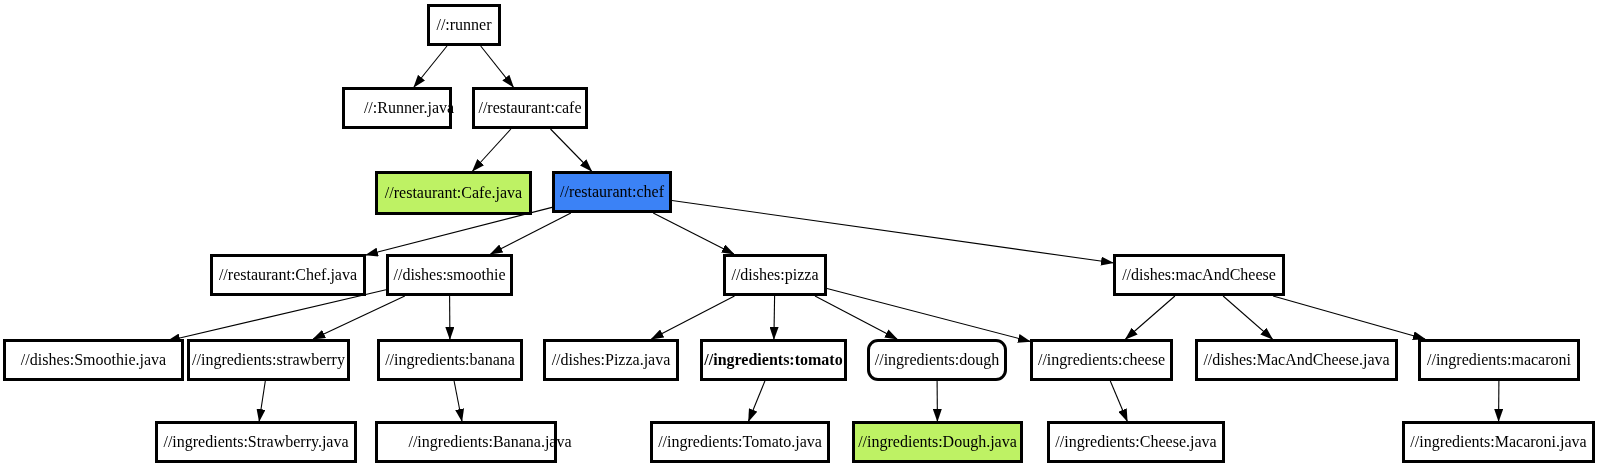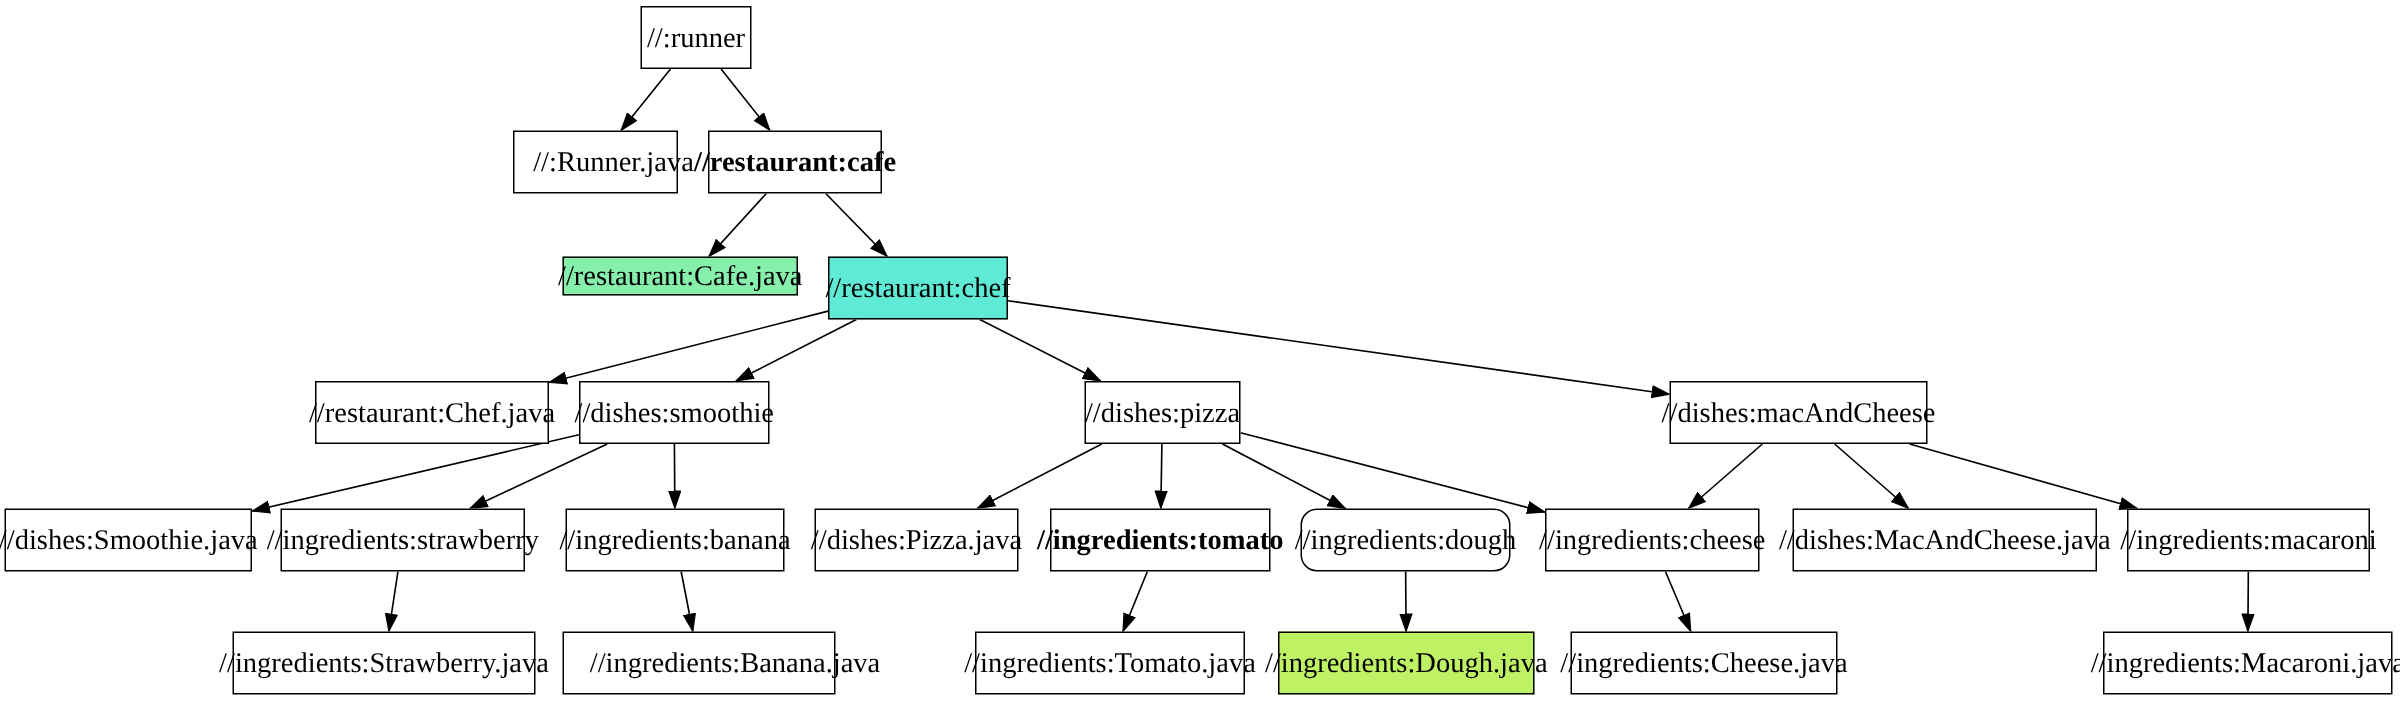--- a/index.html
+++ b/index.html
@@ -20,25 +20,25 @@
     left: 0;
     top: 0;
     width: 1600px;
     height: 468px;
     pointer-events: none;
   }
   .graph-node {
     position: absolute;
     box-sizing: border-box;
     background: #ffffff;
-    border: 1px solid #ef4444;
+    border: 3px solid #ef4444;
     display: flex;
     align-items: center;
     justify-content: center;
-    font-size: 19px;
+    font-size: 16px;
     color: #000000;
     white-space: nowrap;
     line-height: 1;
   }
   .edge-line {
     stroke: #000000;
     stroke-width: 1.1;
     fill: none;
   }
 </style>
@@ -75,28 +75,28 @@
         <line x1="1110.3" y1="381.0" x2="1127.2" y2="421.0" class="edge-line" stroke="#000000" marker-end="url(#arrowhead)"></line>
         <line x1="1174.9" y1="296.0" x2="1125.6" y2="339.0" class="edge-line" stroke="#000000" marker-end="url(#arrowhead)"></line>
         <line x1="1223.1" y1="296.0" x2="1272.4" y2="339.0" class="edge-line" stroke="#000000" marker-end="url(#arrowhead)"></line>
         <line x1="1273.1" y1="296.0" x2="1424.9" y2="339.0" class="edge-line" stroke="#000000" marker-end="url(#arrowhead)"></line>
         <line x1="1498.9" y1="381.0" x2="1498.6" y2="421.0" class="edge-line" stroke="#000000" marker-end="url(#arrowhead)"></line>
       </g>
   </svg>
   <div id="nodes-layer">
       <div class="graph-node" style="left: 427px; top: 4px; width: 74px; height: 42px; background: rgb(255, 255, 255); border-color: rgb(0, 0, 0); color: rgb(0, 0, 0);">//:runner</div>
       <div class="graph-node" style="left: 342px; top: 87px; width: 110px; height: 42px; background: rgb(255, 255, 255); border-color: rgb(0, 0, 0); color: rgb(0, 0, 0); padding-left: 24px;">//:Runner.java</div>
-      <div class="graph-node" style="left: 472px; top: 87px; width: 116px; height: 42px; background: rgb(255, 255, 255); border-color: rgb(0, 0, 0); color: rgb(0, 0, 0); font-weight: bold;">//restaurant:cafe</div>
-      <div class="graph-node" style="left: 375px; top: 171px; width: 157px; height: 26px; background: #86efac; border-color: rgb(0, 0, 0); color: rgb(0, 0, 0);">//restaurant:Cafe.java</div>
-      <div class="graph-node" style="left: 552px; top: 171px; width: 120px; height: 42px; background: #5eead4; border-color: rgb(0, 0, 0); color: rgb(0, 0, 0);">//restaurant:chef</div>
+      <div class="graph-node" style="left: 472px; top: 87px; width: 116px; height: 42px; background: rgb(255, 255, 255); border-color: rgb(0, 0, 0); color: rgb(0, 0, 0);">//restaurant:cafe</div>
+      <div class="graph-node" style="left: 375px; top: 171px; width: 157px; height: 44px; background: #bef264; border-color: rgb(0, 0, 0); color: rgb(0, 0, 0);">//restaurant:Cafe.java</div>
+      <div class="graph-node" style="left: 552px; top: 171px; width: 120px; height: 42px; background: #3b82f6; border-color: rgb(0, 0, 0); color: rgb(0, 0, 0);">//restaurant:chef</div>
       <div class="graph-node" style="left: 210px; top: 254px; width: 156px; height: 42px; background: rgb(255, 255, 255); border-color: rgb(0, 0, 0); color: rgb(0, 0, 0);">//restaurant:Chef.java</div>
       <div class="graph-node" style="left: 386px; top: 254px; width: 127px; height: 42px; background: rgb(255, 255, 255); border-color: rgb(0, 0, 0); color: rgb(0, 0, 0);">//dishes:smoothie</div>
       <div class="graph-node" style="left: 723px; top: 254px; width: 104px; height: 42px; background: rgb(255, 255, 255); border-color: rgb(0, 0, 0); color: rgb(0, 0, 0);">//dishes:pizza</div>
       <div class="graph-node" style="left: 1113px; top: 254px; width: 172px; height: 42px; background: rgb(255, 255, 255); border-color: rgb(0, 0, 0); color: rgb(0, 0, 0);">//dishes:macAndCheese</div>
-      <div class="graph-node" style="left: 3px; top: 339px; width: 165px; height: 42px; background: rgb(255, 255, 255); border-color: rgb(0, 0, 0); color: rgb(0, 0, 0);">//dishes:Smoothie.java</div>
+      <div class="graph-node" style="left: 3px; top: 339px; width: 181px; height: 42px; background: rgb(255, 255, 255); border-color: rgb(0, 0, 0); color: rgb(0, 0, 0);">//dishes:Smoothie.java</div>
       <div class="graph-node" style="left: 187px; top: 339px; width: 163px; height: 42px; background: rgb(255, 255, 255); border-color: rgb(0, 0, 0); color: rgb(0, 0, 0);">//ingredients:strawberry</div>
       <div class="graph-node" style="left: 377px; top: 339px; width: 146px; height: 42px; background: rgb(255, 255, 255); border-color: rgb(0, 0, 0); color: rgb(0, 0, 0);">//ingredients:banana</div>
       <div class="graph-node" style="left: 543px; top: 339px; width: 136px; height: 42px; background: rgb(255, 255, 255); border-color: rgb(0, 0, 0); color: rgb(0, 0, 0);">//dishes:Pizza.java</div>
       <div class="graph-node" style="left: 700px; top: 339px; width: 147px; height: 42px; background: rgb(255, 255, 255); border-color: rgb(0, 0, 0); color: rgb(0, 0, 0); font-weight: bold;">//ingredients:tomato</div>
       <div class="graph-node" style="left: 867px; top: 339px; width: 140px; height: 42px; background: rgb(255, 255, 255); border-color: rgb(0, 0, 0); color: rgb(0, 0, 0); border-radius: 11px;">//ingredients:dough</div>
       <div class="graph-node" style="left: 1030px; top: 339px; width: 143px; height: 42px; background: rgb(255, 255, 255); border-color: rgb(0, 0, 0); color: rgb(0, 0, 0);">//ingredients:cheese</div>
       <div class="graph-node" style="left: 1195px; top: 339px; width: 203px; height: 42px; background: rgb(255, 255, 255); border-color: rgb(0, 0, 0); color: rgb(0, 0, 0);">//dishes:MacAndCheese.java</div>
       <div class="graph-node" style="left: 1418px; top: 339px; width: 162px; height: 42px; background: rgb(255, 255, 255); border-color: rgb(0, 0, 0); color: rgb(0, 0, 0);">//ingredients:macaroni</div>
       <div class="graph-node" style="left: 155px; top: 421px; width: 202px; height: 42px; background: rgb(255, 255, 255); border-color: rgb(0, 0, 0); color: rgb(0, 0, 0);">//ingredients:Strawberry.java</div>
       <div class="graph-node" style="left: 375px; top: 421px; width: 182px; height: 42px; background: rgb(255, 255, 255); border-color: rgb(0, 0, 0); color: rgb(0, 0, 0); padding-left: 48px;">//ingredients:Banana.java</div>

